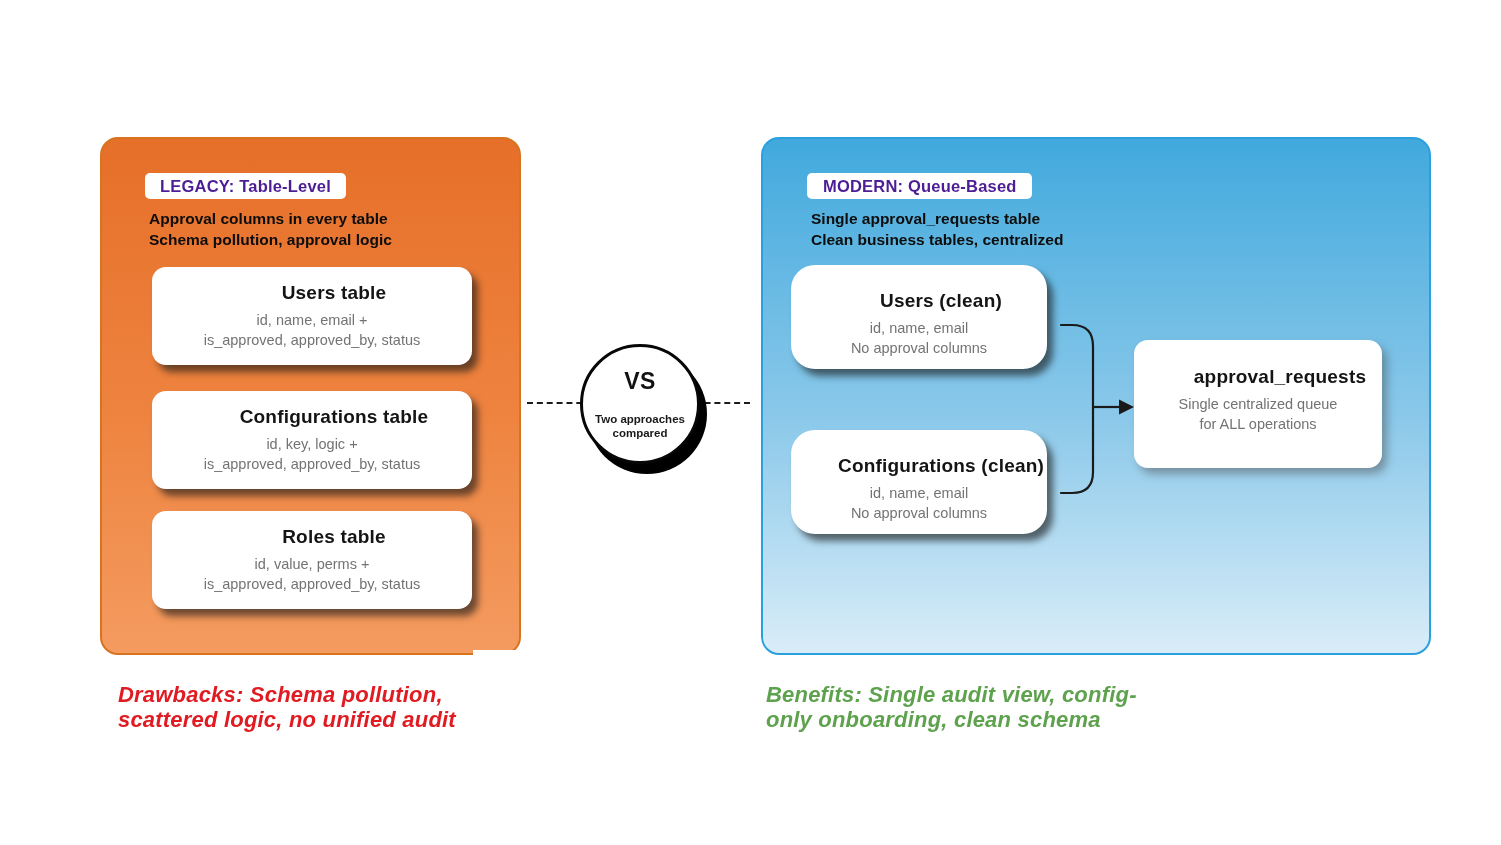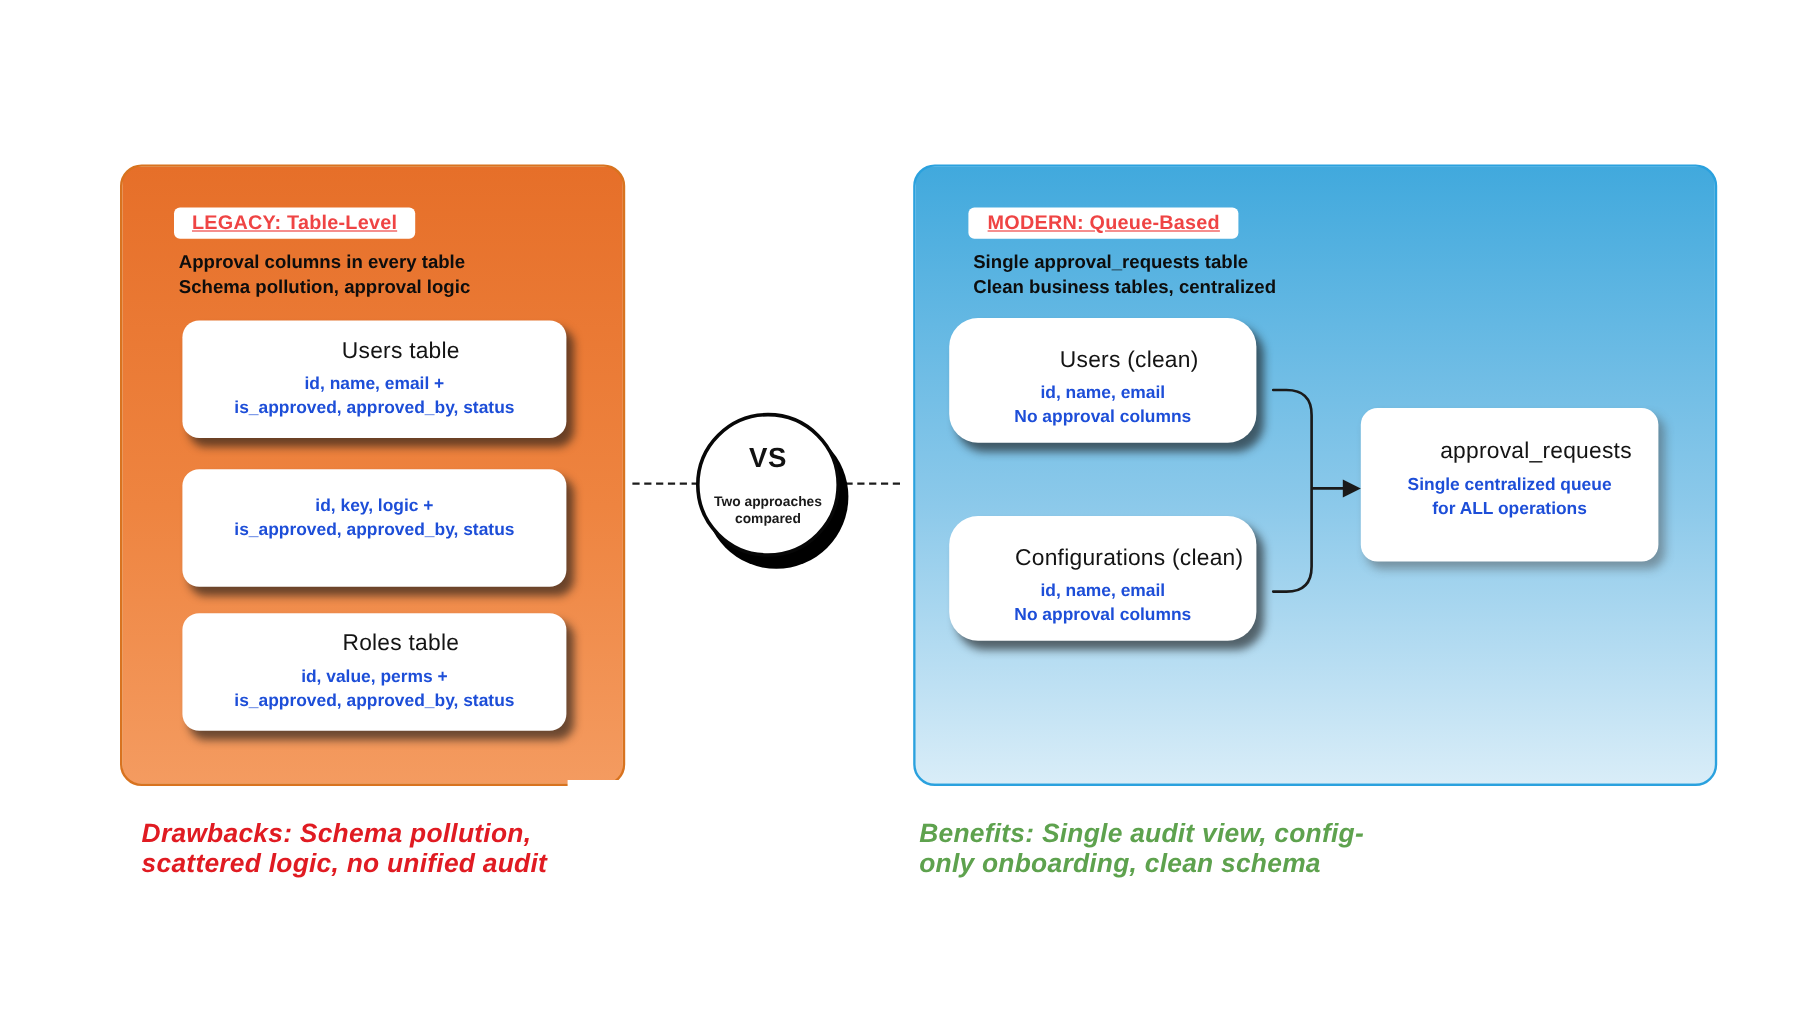--- a/index.html
+++ b/index.html
@@ -49,23 +49,22 @@
     left: 43px;
     height: 26px;
     background: #ffffff;
     border-radius: 5px;
     display: flex;
     align-items: center;
     padding: 0 15px;
     font-size: 16.5px;
     font-weight: 600;
     letter-spacing: 0.2px;
-    color: #ef4444;
+    color: #4c1d95;
     white-space: nowrap;
-    text-decoration: underline;
   }
   .panel-modern .badge { left: 44px; padding-left: 16px; }
   .panel-sub {
     position: absolute;
     top: 70px;
     left: 47px;
     font-size: 15.5px;
     font-weight: 600;
     line-height: 20.5px;
     color: #0d0d0d;
@@ -75,31 +74,31 @@
   
   .card {
     position: absolute;
     background: #ffffff;
     border-radius: 14px;
     text-align: center;
     box-shadow: 6px 7px 7px rgba(25, 25, 25, 0.62);
   }
   .card-title {
     font-size: 19px;
-    font-weight: 400;
+    font-weight: 700;
     color: #141414;
     letter-spacing: 0.2px;
     padding-left: 44px;
   }
   .card-sub {
     margin-top: 7px;
     font-size: 14.5px;
-    font-weight: 700;
+    font-weight: 400;
     line-height: 19.5px;
-    color: #1d4ed8;
+    color: #737373;
   }
   
   .card-l { left: 50px; width: 320px; height: 98px; padding-top: 15px; }
   .card-users-legacy   { top: 128px; }
   .card-configs-legacy { top: 252px; }
   .card-roles-legacy   { top: 372px; }
   
   .card-r { left: 28px; width: 256px; height: 104px; padding-top: 25px; border-radius: 24px; }
   .card-users-clean    { top: 126px; }
   .card-configs-clean  { top: 291px; }
@@ -190,20 +189,21 @@
 
     <div class="card card-l card-users-legacy">
       <div class="card-title">Users table</div>
       <div class="card-sub">
         <div>id, name, email +</div>
         <div>is_approved, approved_by, status</div>
       </div>
     </div>
 
     <div class="card card-l card-configs-legacy">
+      <div class="card-title">Configurations table</div>
       <div class="card-sub">
         <div>id, key, logic +</div>
         <div>is_approved, approved_by, status</div>
       </div>
     </div>
 
     <div class="card card-l card-roles-legacy">
       <div class="card-title">Roles table</div>
       <div class="card-sub">
         <div>id, value, perms +</div>

